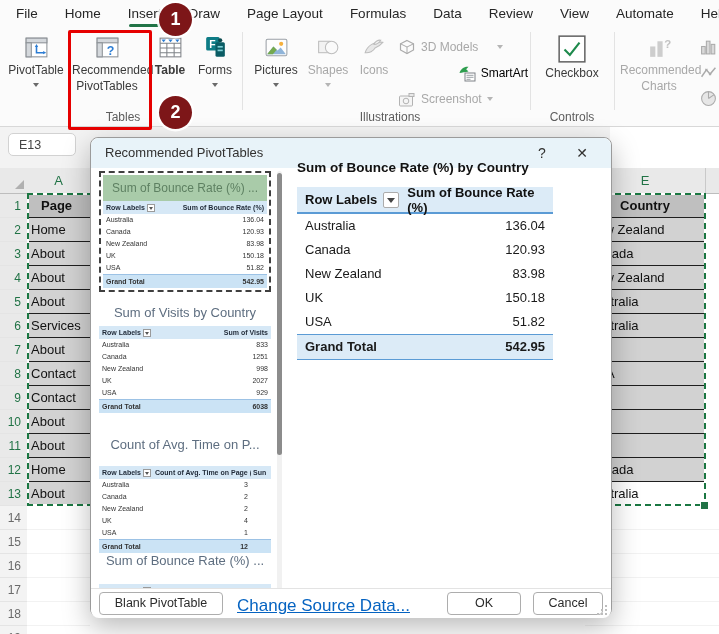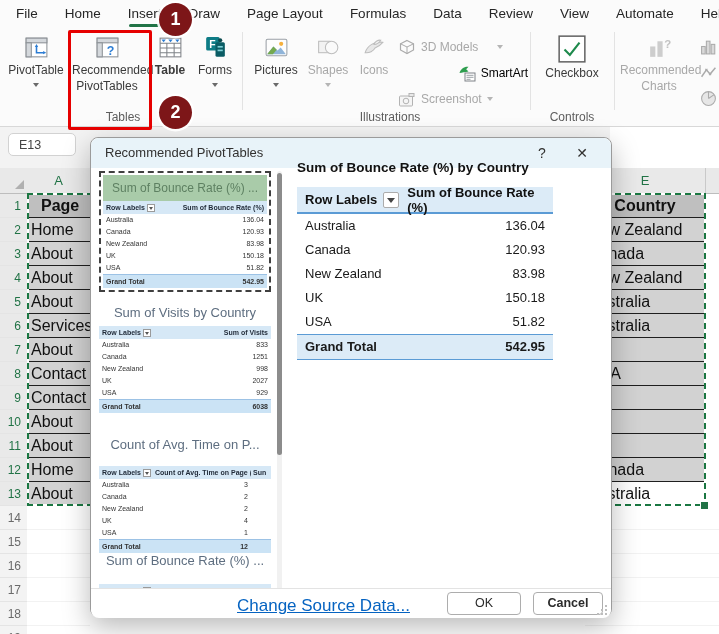--- a/index.html
+++ b/index.html
@@ -29,21 +29,21 @@
   #name-box{position:absolute;left:8px;top:6px;width:68px;height:23px;background:#fff;border:1px solid #D2D2D2;border-radius:5px;font-size:12.5px;color:#444;line-height:23px;padding-left:10px;box-sizing:border-box;}
   
   .strip{position:absolute;top:168px;height:466px;overflow:hidden;z-index:1;}
   #sheet-left{left:0;width:90px;}
   #sheet-right{left:585px;width:134px;}
   .colhdr{position:absolute;top:0;height:26px;background:#E9E9E9;border-bottom:1px solid #BDBDBD;color:#217346;font-size:13px;text-align:center;line-height:26px;box-sizing:border-box;}
   #corner-cell{position:absolute;left:0;top:0;width:27px;height:26px;background:#E9E9E9;border-bottom:1px solid #BDBDBD;box-sizing:border-box;}
   #corner-cell .tri{position:absolute;right:3px;bottom:4px;width:0;height:0;border-left:9px solid transparent;border-bottom:9px solid #B0B0B0;}
   .rn{position:absolute;left:0;width:27px;height:24px;font-size:12px;text-align:right;padding-right:6px;box-sizing:border-box;line-height:24px;color:#6A6A6A;border-bottom:1px solid #E4E4E4;background:#F3F3F3;}
   .rn.sel{color:#217346;background:#E9E9E9;}
-  .ca,.ce{position:absolute;height:24px;font-size:16px;line-height:24px;color:#111;background:#D2D2D2;border-bottom:1px solid #1F1F1F;box-sizing:border-box;white-space:nowrap;overflow:hidden;}
+  .ca,.ce{position:absolute;height:24px;font-size:13px;line-height:24px;color:#111;background:#D2D2D2;border-bottom:1px solid #1F1F1F;box-sizing:border-box;white-space:nowrap;overflow:hidden;}
   .ca{left:27px;width:63px;padding-left:4px;}
   .ce{left:0;width:120px;padding-left:3px;}
   .hdcell{background:#BFBFBF !important;font-weight:bold;}
   .ce.hdcell{text-align:center;padding-left:0;}
   .ca.hdcell{padding-left:14px;}
   .ce.act{background:#FFFFFF;border-bottom:1px solid transparent;}
   .faintrow{position:absolute;height:24px;border-bottom:1px solid #F2F2F2;box-sizing:border-box;}
   #fhdr{position:absolute;left:120px;top:0;width:14px;height:26px;background:#E9E9E9;border-bottom:1px solid #BDBDBD;border-left:1px solid #C9C9C9;box-sizing:border-box;}
   
   .ant-h{position:absolute;height:2px;background-image:repeating-linear-gradient(90deg,#1B7742 0 6px,#FFFFFF 6px 10px);z-index:4;}
@@ -83,21 +83,21 @@
   .pv-row{display:flex;height:24px;line-height:24px;font-size:13px;color:#1a1a1a;}
   .pv-row .pv-n{padding-left:8px;flex:1;}
   .pv-row .pv-v{text-align:right;padding-right:8px;}
   .pv-row.pv-total{background:#DCEBF7;font-weight:bold;border-top:1px solid #5B9BD5;border-bottom:1px solid #5B9BD5;}
   
   #dlg-footer{position:absolute;left:0;top:450px;width:100%;height:29px;background:#fff;border-top:1px solid #E3E3E3;border-radius:0 0 8px 8px;}
   .dbtn{position:absolute;top:3px;height:23px;background:#fff;border:1px solid #ADADAD;border-radius:4px;font-size:12.5px;color:#2B2B2B;text-align:center;line-height:21px;box-sizing:border-box;font-family:"Liberation Sans",sans-serif;}
   #btn-blank{left:8px;width:124px;}
   #link-change{position:absolute;left:146px;top:7px;font-size:17px;color:#0563C1;text-decoration:underline;}
   #btn-ok{left:356px;width:74px;}
-  #btn-cancel{left:442px;width:70px;font-weight:bold;}
+  #btn-cancel{left:442px;width:70px;}
   #grip{position:absolute;right:4px;top:16px;width:10px;height:10px;}
   #grip i{position:absolute;width:2px;height:2px;background:#BDBDBD;}
 </style>
 </head>
 <body>
 
 <div id="app">
 
   <div id="ribbon">
     <div id="tab-row">
@@ -527,20 +527,21 @@
             <span class="pv-v">51.82</span>
           </div>
           <div class="pv-row pv-total">
             <span class="pv-n">Grand Total</span>
             <span class="pv-v">542.95</span>
           </div>
         </div>
     </div>
 
     <div id="dlg-footer">
+      <div class="dbtn" id="btn-blank">Blank PivotTable</div>
       <div id="link-change">Change Source Data...</div>
       <div class="dbtn" id="btn-ok">OK</div>
       <div class="dbtn" id="btn-cancel">Cancel</div>
       <div id="grip">
         <i style="left:8px;top:0;"></i>
           <i style="left:8px;top:4px;"></i>
           <i style="left:4px;top:4px;"></i>
           <i style="left:8px;top:8px;"></i>
           <i style="left:4px;top:8px;"></i>
           <i style="left:0;top:8px;"></i>

